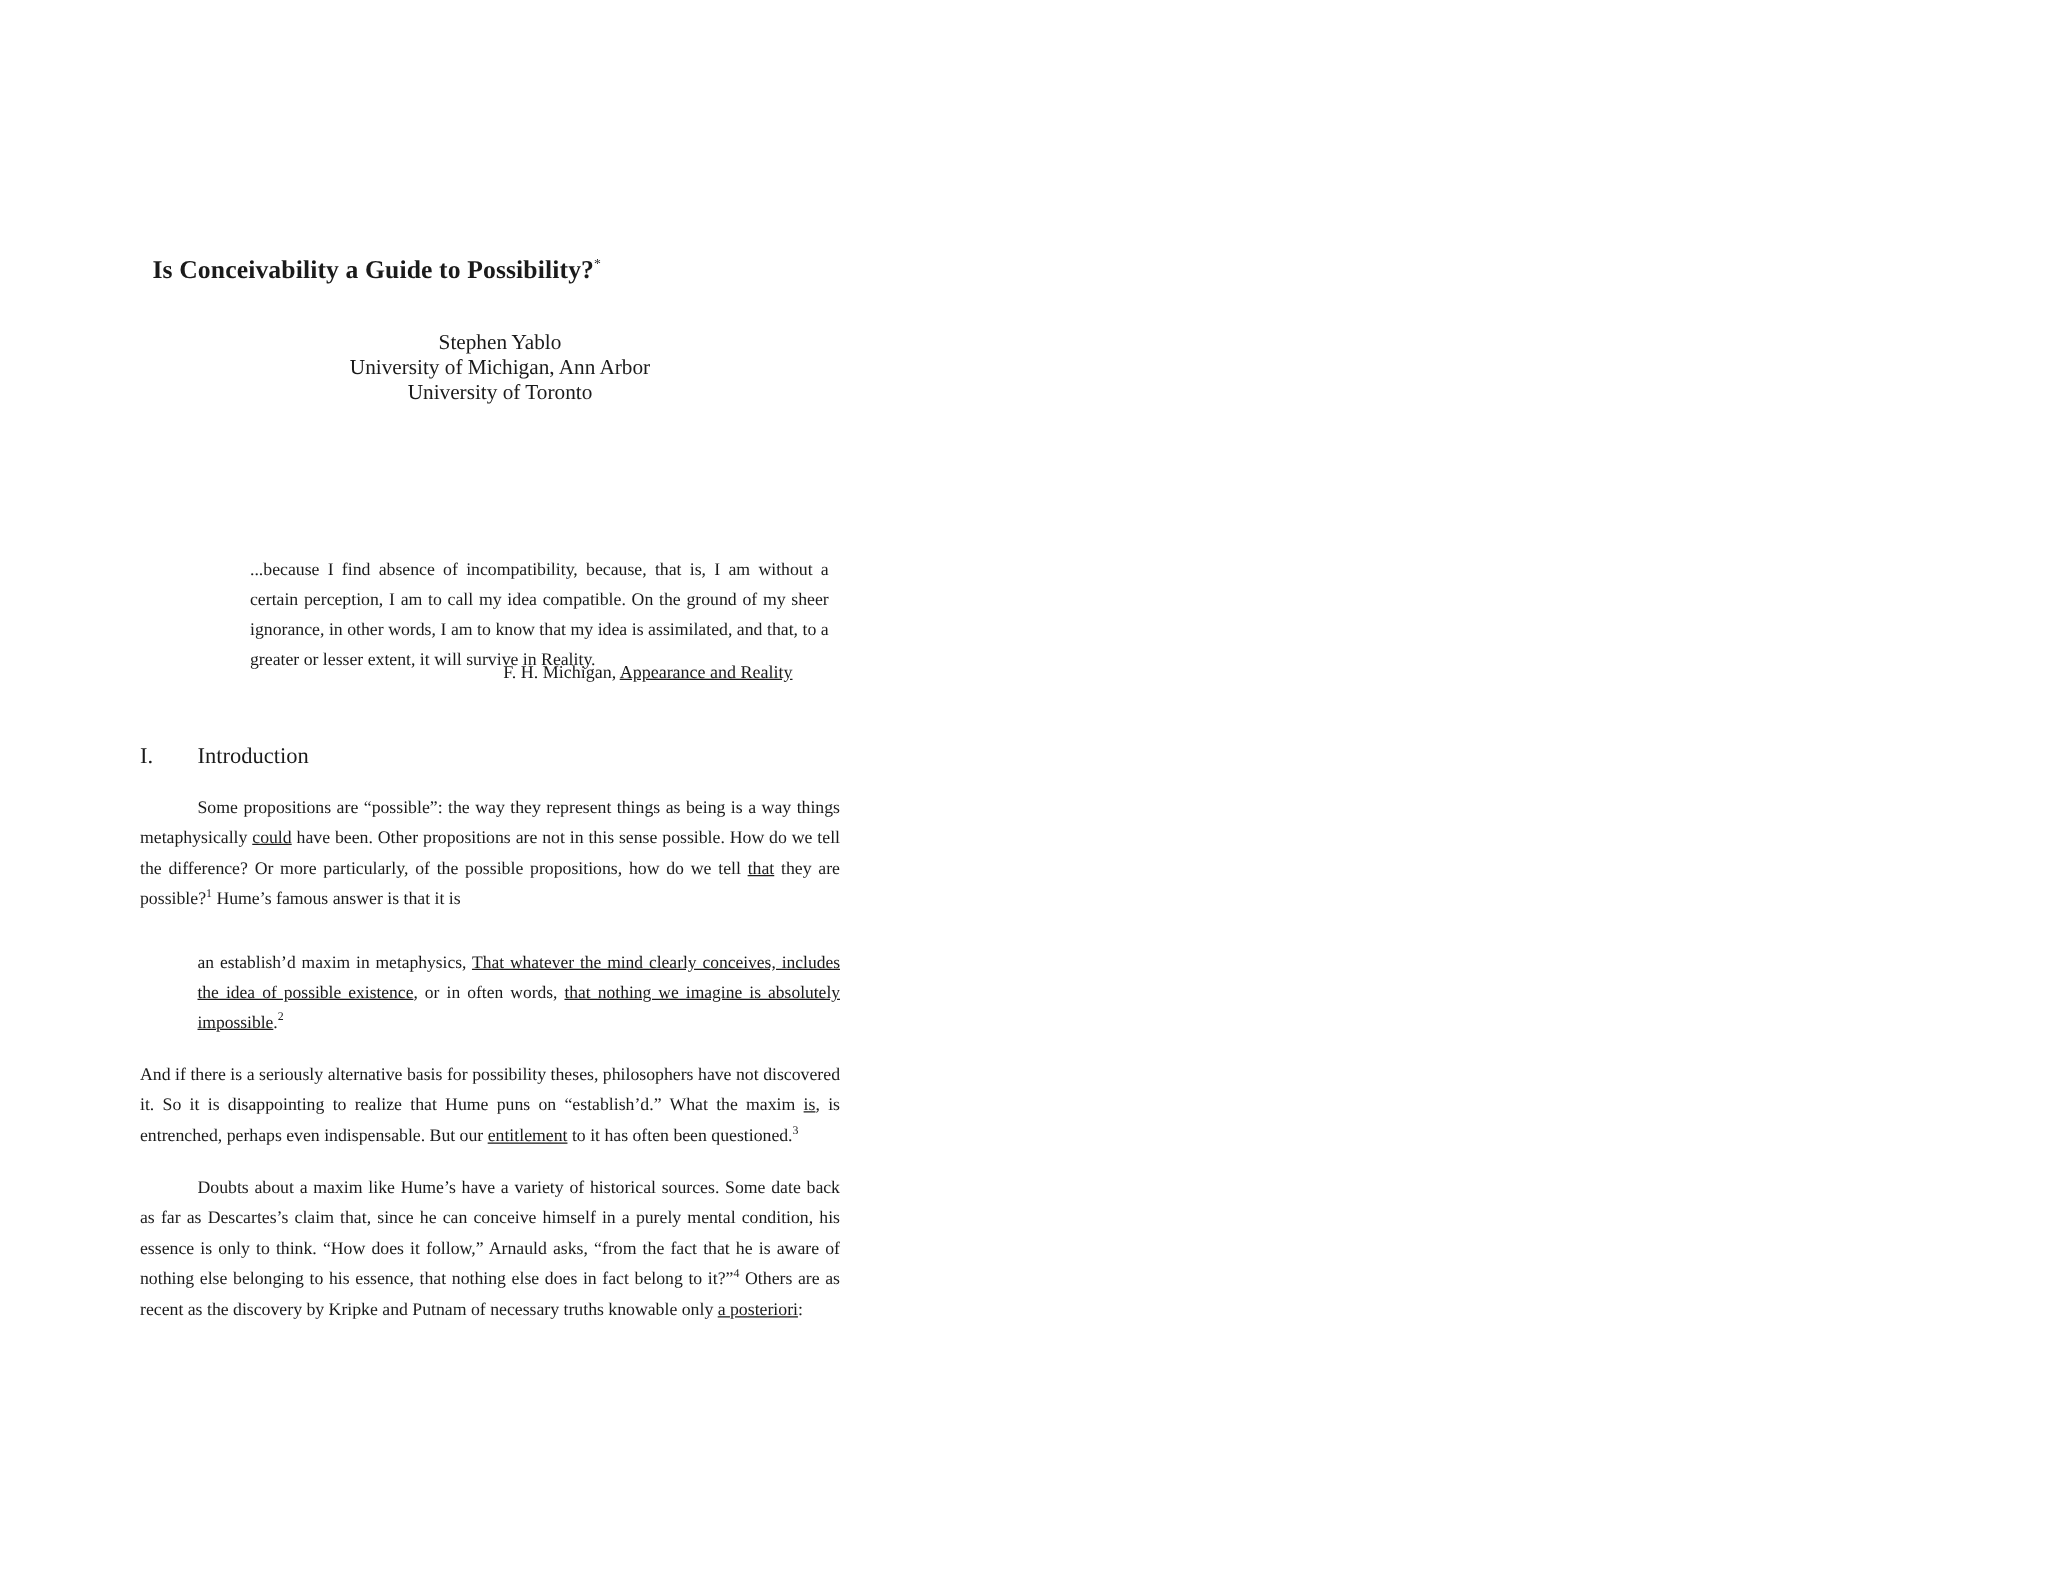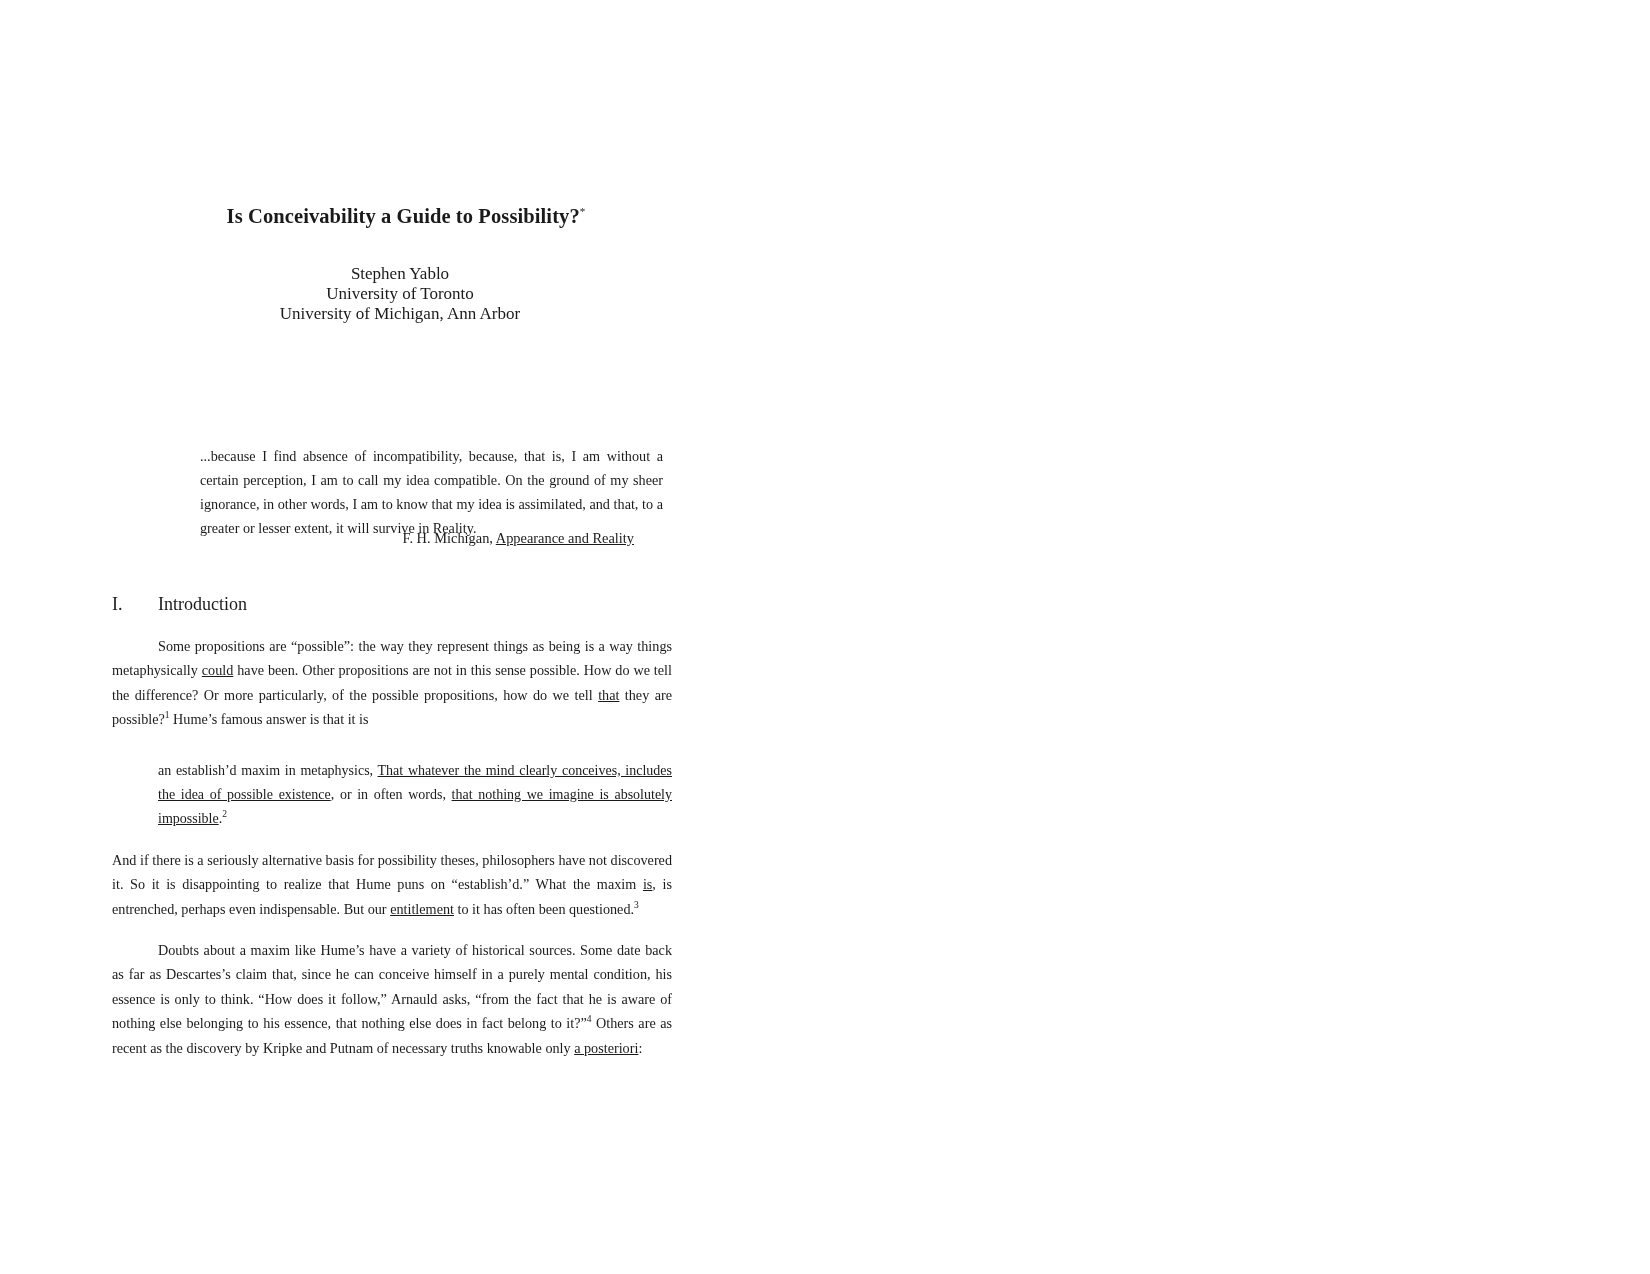--- a/index.html
+++ b/index.html
@@ -26,21 +26,20 @@
   
   .title-block {
     position: absolute;
     left: 110px;
     top: 205px;
     width: 580px;
   }
   .doc-title {
     font-size: 20.5px;
     font-weight: bold;
-    text-align: center;
     letter-spacing: .1px;
     margin: 0;
     padding-left: 12px;
   }
   .doc-title .star {
     font-size: 11px;
     vertical-align: super;
     font-weight: normal;
   }
   .byline {
@@ -112,22 +111,22 @@
 </style>
 </head>
 <body>
 
 <div class="page" id="page-left">
 
   <div class="title-block">
     <h1 class="doc-title"><span>Is Conceivability a Guide to Possibility?</span><span class="star">*</span></h1>
     <div class="byline">
       <div>Stephen Yablo</div>
+      <div>University of Michigan, Ann Arbor</div>
       <div>University of Toronto</div>
-      <div>University of Michigan, Ann Arbor</div>
     </div>
   </div>
 
   <div class="epigraph">...because I find absence of incompatibility, because, that is, I am without a certain perception, I am to call my idea compatible. On the ground of my sheer ignorance, in other words, I am to know that my idea is assimilated, and that, to a greater or lesser extent, it will survive in Reality.</div>
   <div class="epigraph-attrib"><span>F. H. Michigan, </span><span class="u">Appearance and Reality</span></div>
 
   <div class="section-head">
     <span class="numeral">I.</span><span>Introduction</span>
   </div>
 

